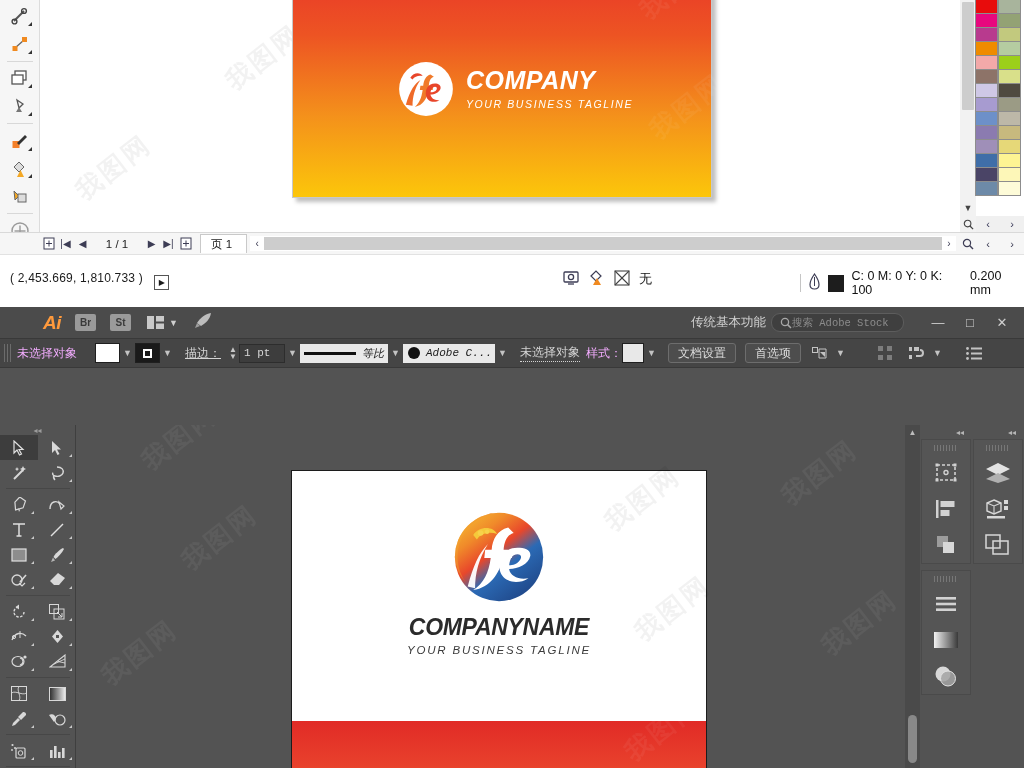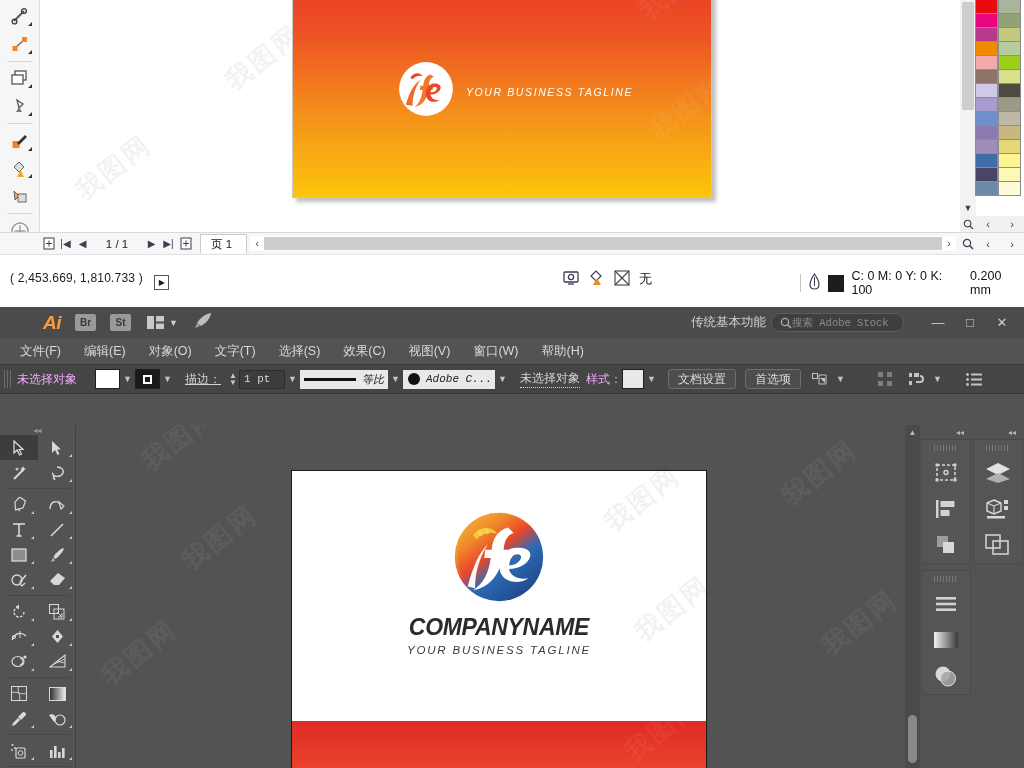--- a/index.html
+++ b/index.html
@@ -224,20 +224,21 @@
         <div class="mark-white">
           <svg width="56" height="56" viewBox="0 0 100 100">
             <circle cx="50" cy="50" r="48" fill="#ffffff"></circle>
             <path d="M14 78 C22 52 30 40 40 34 C30 48 26 64 26 80 Z" fill="#ef6a28"></path>
             <path d="M22 30 C28 20 40 20 44 27 C38 25 30 27 26 33 Z" fill="#e8452a"></path>
             <path d="M58 24 C50 26 46 34 45 44 L40 44 L39 52 L44 52 C42 66 38 76 30 82 C44 80 52 68 54 52 L62 52 L63 44 L55 44 C56 35 58 30 64 28 Z" fill="#f07a2a"></path>
             <path d="M66 40 C54 40 48 50 50 62 C52 72 64 76 74 70 C66 71 59 67 58 60 C65 60 74 56 76 49 C77 43 72 40 66 40 Z M66 46 C69 46 70 48 69 51 C67 55 62 56 58 56 C59 50 62 46 66 46 Z" fill="#e8452a"></path>
           </svg>
         </div>
         <div class="card-top-text">
+          <div class="card-top-name">COMPANY</div>
           <div class="card-top-tag">YOUR BUSINESS TAGLINE</div>
         </div>
       </div>
       <div class="wm" style="right:-10px; top:10px;">我图网</div>
       <div class="wm" style="right:-20px; top:130px;">我图网</div>
     </div>
   </div>
 
   <div class="corel-scroll-v">
     <div class="thumb"></div>
@@ -400,31 +401,20 @@
       </span>
       <span>搜索 Adobe Stock</span>
     </span>
     <span class="wbtns">
       <span class="wbtn">—</span>
       <span class="wbtn">□</span>
       <span class="wbtn">✕</span>
     </span>
   </div>
 
-  <div class="ai-menubar" id="ai-menubar">
-      <span class="menu-item">文件(F)</span>
-      <span class="menu-item">编辑(E)</span>
-      <span class="menu-item">对象(O)</span>
-      <span class="menu-item">文字(T)</span>
-      <span class="menu-item">选择(S)</span>
-      <span class="menu-item">效果(C)</span>
-      <span class="menu-item">视图(V)</span>
-      <span class="menu-item">窗口(W)</span>
-      <span class="menu-item">帮助(H)</span>
-    </div>
 
   <div class="ai-control">
     <span class="grip"></span>
     <span class="ctl-label">未选择对象</span>
     <span class="swatch-box"></span>
     <span class="caret">▼</span>
     <span class="swatch-box stroke">
         <i></i>
       </span>
     <span class="caret">▼</span>

